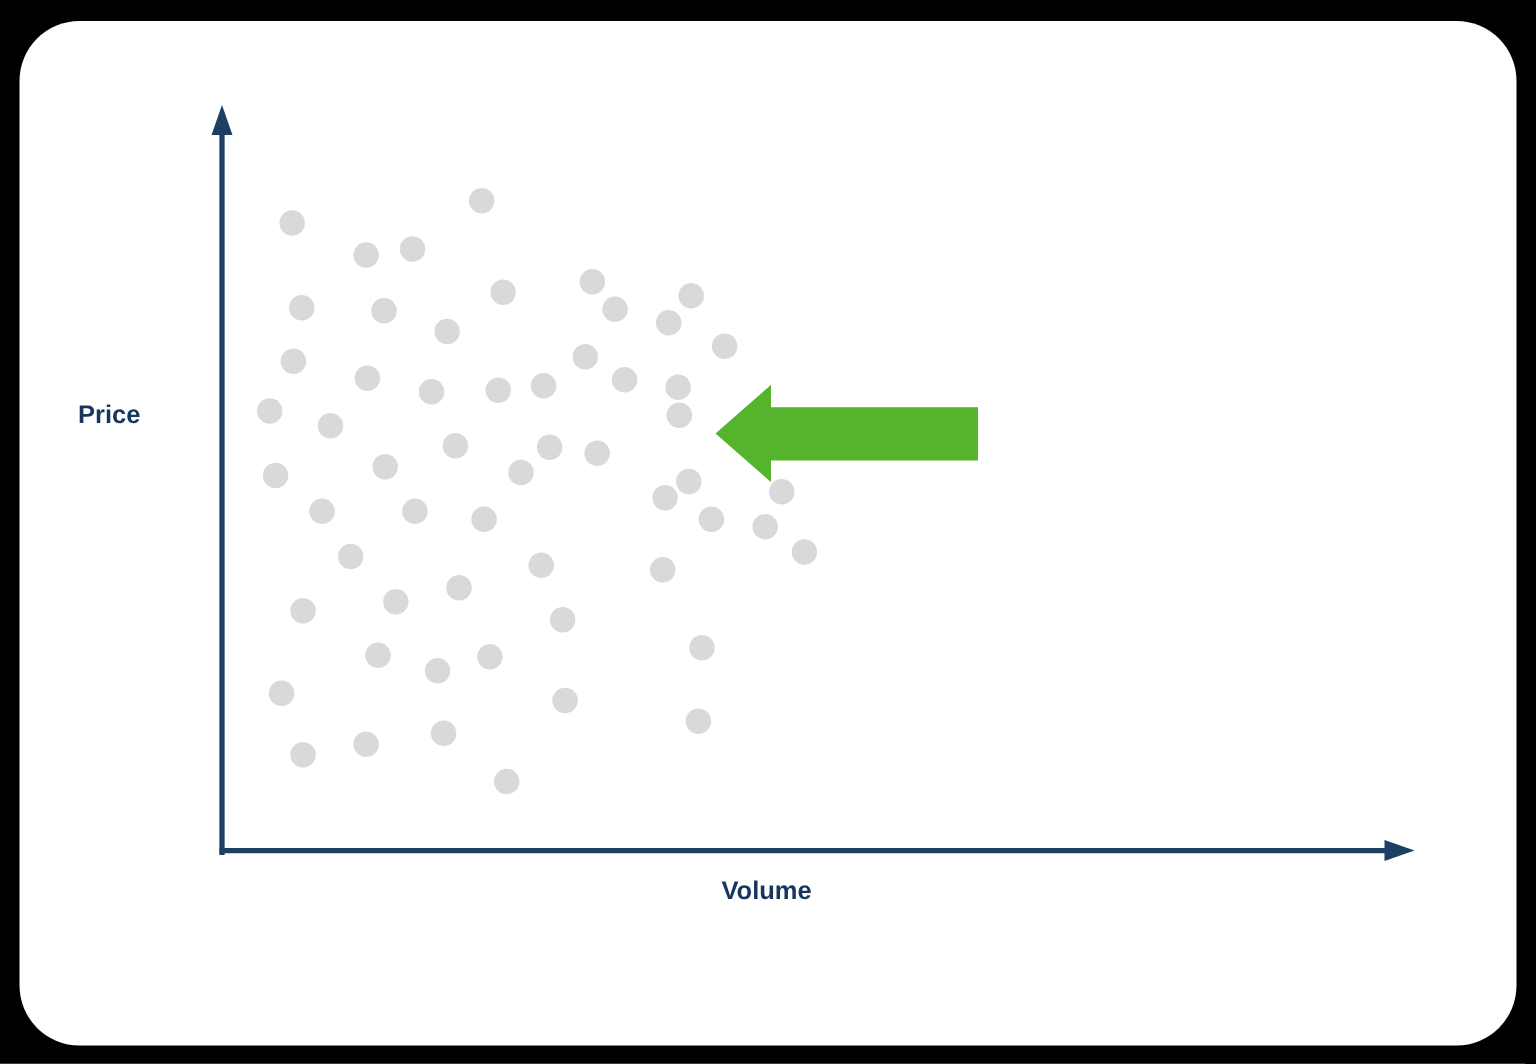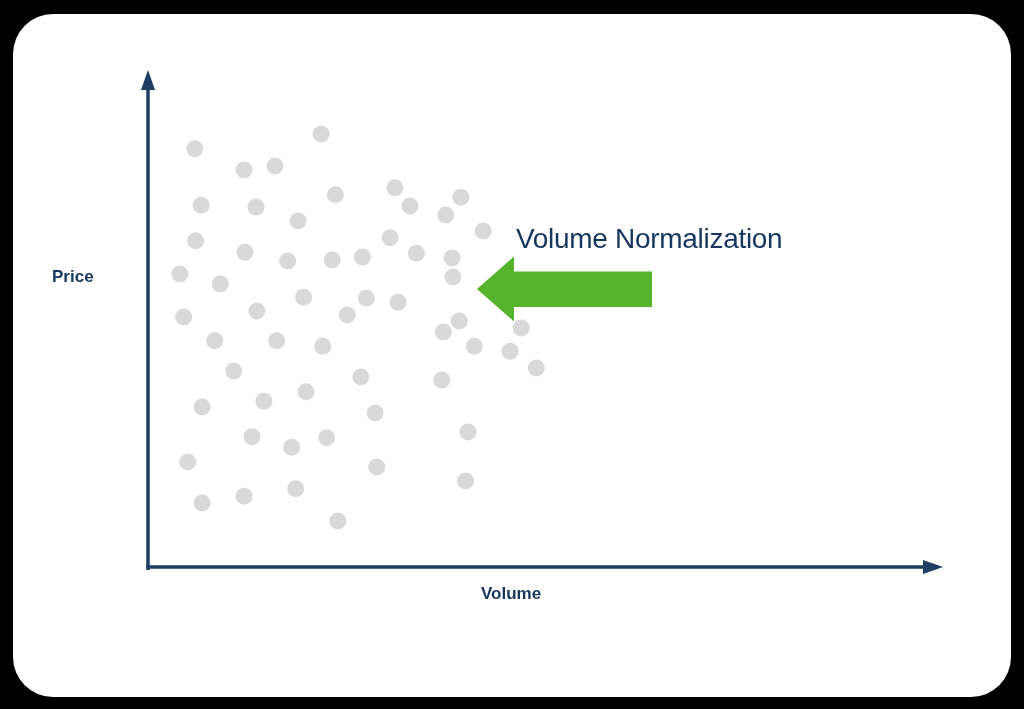--- a/index.html
+++ b/index.html
@@ -102,14 +102,13 @@
       <polygon class="axis-head" points="943,567 923,560 923,574"></polygon>
     </g>
 
     <polygon class="green-arrow" points="477,289 514,256.5 514,271.5 652,271.5 652,307 514,307 514,321.5"></polygon>
   </svg>
 
   <div class="label axis-label price-label">Price</div>
 
   <div class="label axis-label volume-label">Volume</div>
 
-  <div class="label annotation-label">Volume Normalization</div>
 </div>
 
 </body></html>

